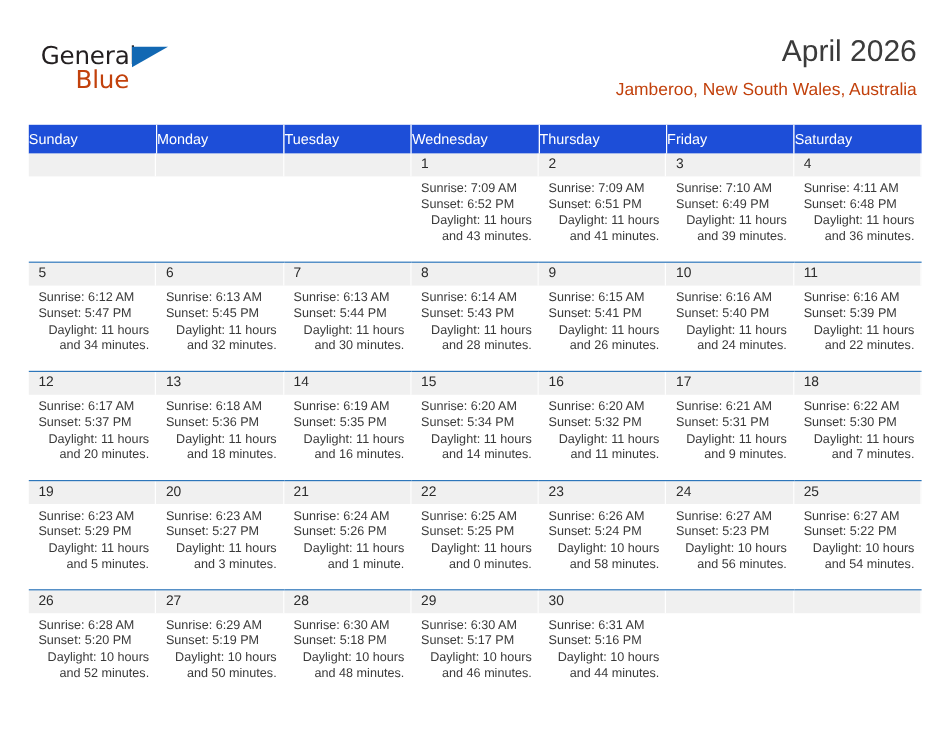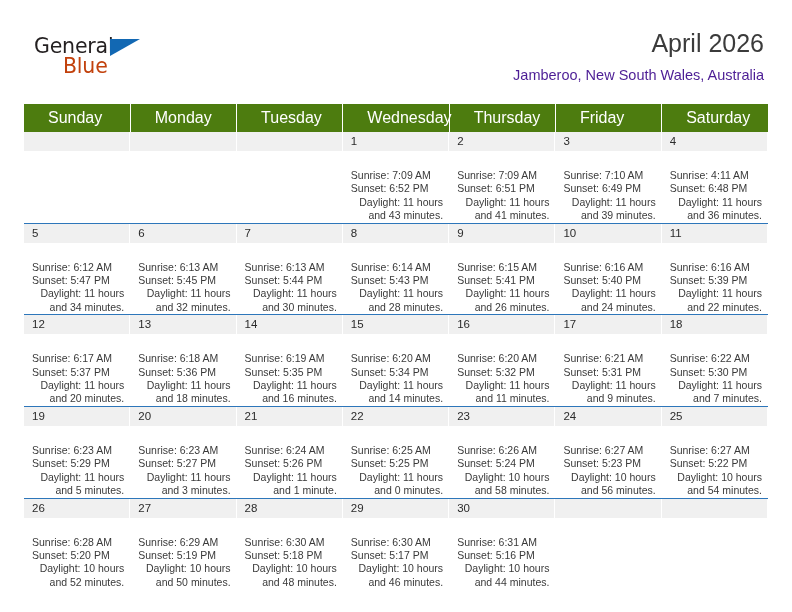--- a/index.html
+++ b/index.html
@@ -76,45 +76,45 @@
     font-size: 25px;
     color: #3b3b3b;
     line-height: 1.25;
     font-weight: normal;
     margin: 0;
     white-space: nowrap;
     text-align: right;
   }
   .location {
     font-size: 14.5px;
-    color: #4c1d95;
+    color: #c2410c;
     margin-top: 8px;
     white-space: nowrap;
     text-align: right;
   }
 
   
   .calendar {
     position: absolute;
     left: 24px;
     top: 104px;
     width: 744px;
   }
   .cal-table {
     width: 100%;
     border-collapse: collapse;
     table-layout: fixed;
   }
   .cal-table th {
-    background: #4d7c0f;
+    background: #1d4ed8;
     color: #ffffff;
-    font-size: 16px;
+    font-size: 12px;
     font-weight: normal;
     text-align: left;
-    padding: 5px 0 5px 24px;
+    padding: 5px 0 5px 0;
     border-right: 1px solid #ffffff;
     height: 11px;
     vertical-align: middle;
   }
   .cal-table th:last-child {
     border-right: none;
   }
   .cal-table td {
     vertical-align: top;
     padding: 0;
@@ -130,21 +130,21 @@
     color: #2b2b2b;
     padding: 3px 0 3px 8px;
     border-right: 1px solid #ffffff;
     height: 13px;
     line-height: 13px;
   }
   td.empty .daynum {
     color: transparent;
   }
   .cell-body {
-    padding: 18px 6px 0 8px;
+    padding: 4px 6px 0 8px;
     font-size: 10.5px;
     line-height: 13.4px;
     color: #3a3a3a;
   }
   .cell-body div {
     white-space: nowrap;
   }
   .cell-body .daylight {
     white-space: normal;
     text-align: right;

